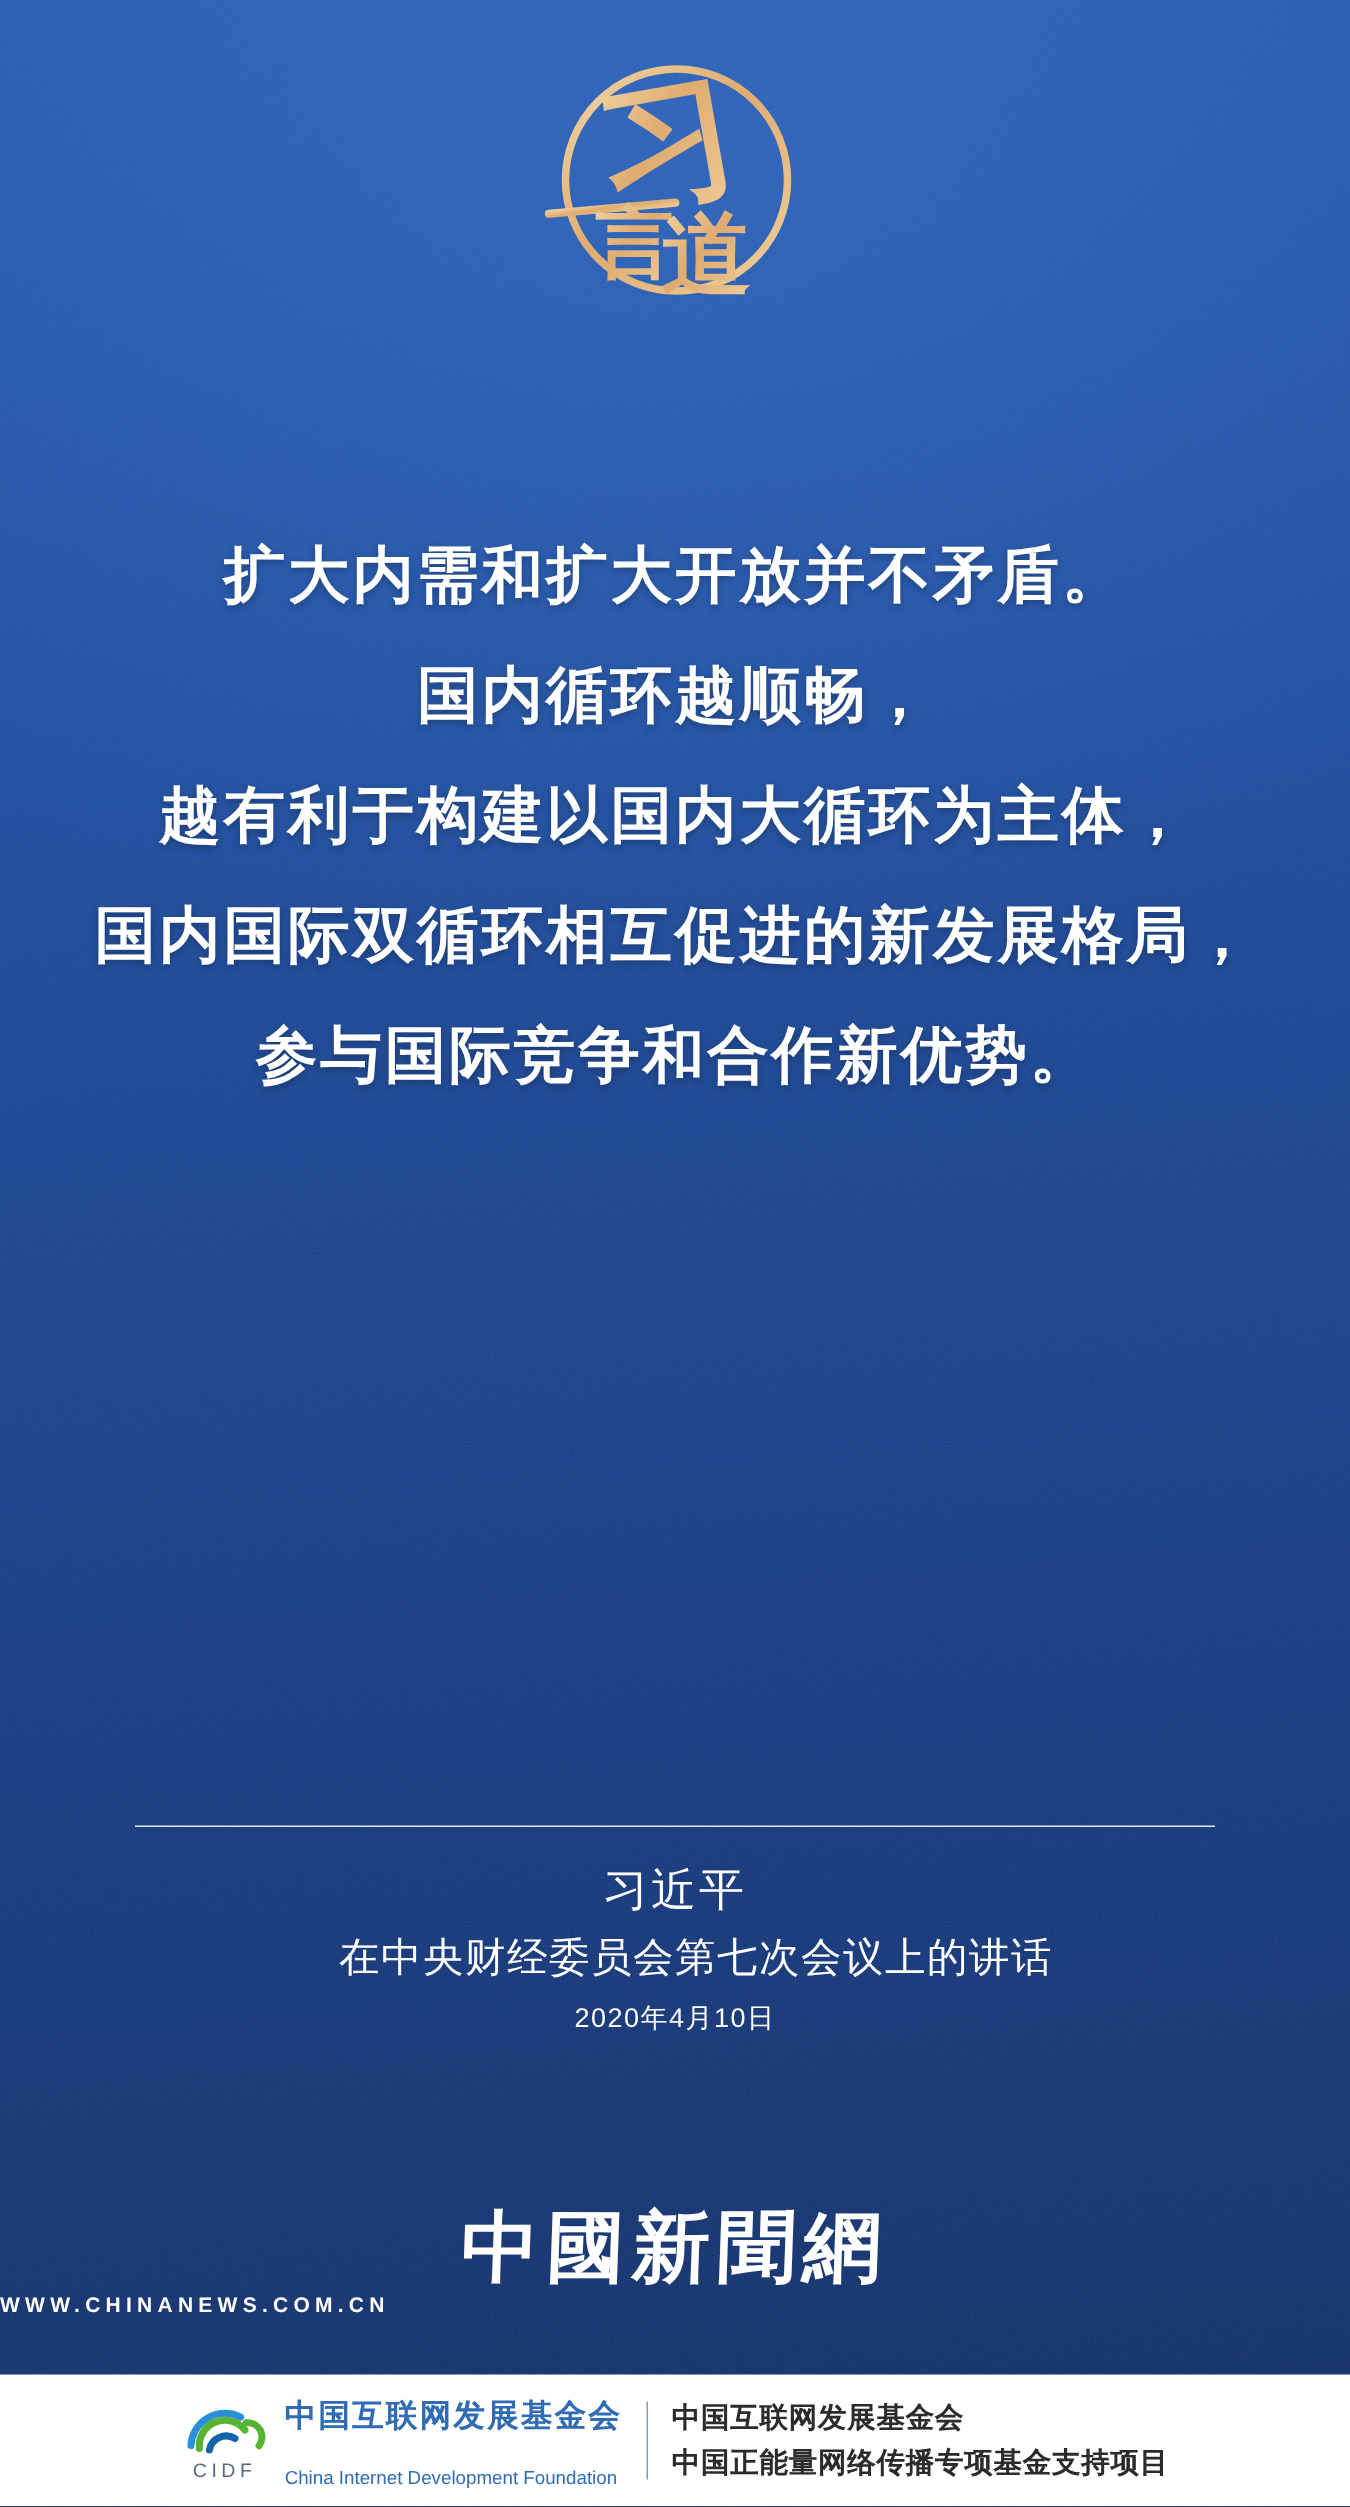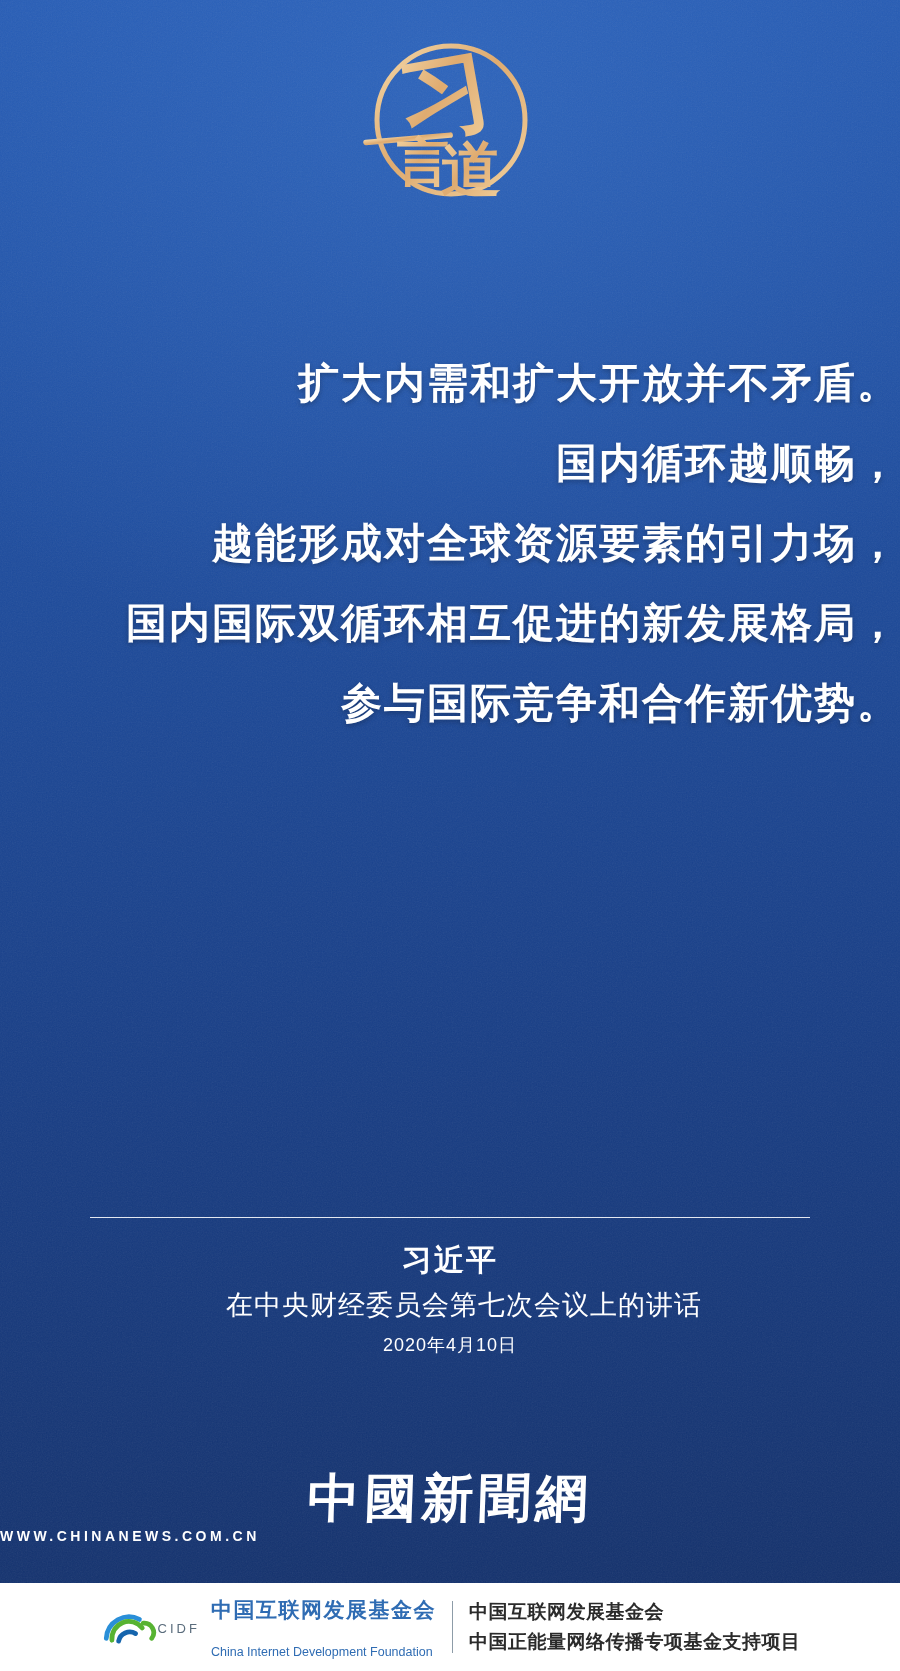--- a/index.html
+++ b/index.html
@@ -6,44 +6,44 @@
   .poster{
     position:relative;width:900px;height:1671px;overflow:hidden;
     font-family:"Liberation Sans","DejaVu Sans",sans-serif;
     background:
       radial-gradient(ellipse 130% 55% at 50% 6%, rgba(62,122,210,0.38), rgba(62,122,210,0) 62%),
       linear-gradient(176deg,#2459b2 0%,#1e4d9f 30%,#183e86 62%,#132f68 100%);
   }
   .noise{position:absolute;inset:0;pointer-events:none;}
   .logo-badge{position:absolute;top:28px;left:50%;transform:translateX(-50%);margin-left:3px;}
   .quote{
-    position:absolute;top:343px;left:0;right:0;text-align:right;
+    position:absolute;top:343px;left:0;right:0;text-align:center;
     color:#ffffff;font-weight:bold;font-size:41px;line-height:80px;letter-spacing:2px;
     text-shadow:0 2px 5px rgba(0,0,0,0.25);
   }
   .divider{position:absolute;top:1217px;left:90px;width:720px;height:1px;background:rgba(255,255,255,0.88);}
   .attr{position:absolute;left:0;right:0;text-align:center;color:#ffffff;}
-  .speaker{top:1240px;font-size:30px;font-weight:bold;letter-spacing:2px;}
+  .speaker{top:1240px;font-size:30px;font-weight:normal;letter-spacing:2px;}
   .source{top:1287px;font-size:27px;letter-spacing:1px;padding-left:28px;}
   .date{top:1333px;font-size:18px;letter-spacing:1px;}
   .cn-logo{
     position:absolute;top:1464px;left:0;right:0;text-align:center;color:#ffffff;
     font-family:"DejaVu Serif","Liberation Serif",serif;font-size:52px;font-weight:bold;
     letter-spacing:5px;transform:skewX(-2deg);
   }
   .cn-url{
     position:absolute;top:1528px;left:0;right:0;text-align:left;color:#ffffff;
     font-size:14px;font-weight:bold;letter-spacing:3.5px;
   }
   .footer{
     position:absolute;left:0;bottom:0;width:900px;height:88px;background:#ffffff;
     display:flex;align-items:center;justify-content:center;
   }
   .cidf{display:flex;align-items:center;}
-  .cidf-mark{display:flex;align-items:center;}
+  .cidf-mark{display:flex;flex-direction:column;align-items:center;}
   .cidf-acronym{color:#5a6c7c;font-size:13px;letter-spacing:3px;margin-top:2px;}
   .cidf-names{display:flex;flex-direction:column;margin-left:11px;}
   .cidf-cn{color:#2f6cb3;font-size:21px;font-weight:bold;letter-spacing:1.5px;}
   .cidf-en{color:#2f6cb3;font-size:12.5px;margin-top:21px;}
   .v-divider{width:1px;height:52px;background:#8d9ca8;margin:0 16px;}
   .support{display:flex;flex-direction:column;gap:4px;}
   .support-line{color:#2b2b2b;font-size:19px;font-weight:600;letter-spacing:0.5px;}
 </style>
 </head>
 <body>
@@ -71,21 +71,21 @@
       <text x="122" y="98" font-size="92" font-weight="bold" fill="url(#gold)" text-anchor="middle" transform="rotate(-10 122 66)" font-family="DejaVu Sans, sans-serif">习</text>
       <rect x="40" y="112" width="90" height="5.5" rx="2.7" fill="url(#gold)" transform="rotate(-5 40 112)"></rect>
       <text x="100" y="152" font-size="52" font-weight="bold" fill="url(#gold)" text-anchor="middle" font-family="DejaVu Sans, sans-serif">言</text>
       <text x="148" y="162" font-size="60" font-weight="bold" fill="url(#gold)" text-anchor="middle" font-family="DejaVu Sans, sans-serif">道</text>
     </svg>
   </div>
 
   <div class="quote">
     <div>扩大内需和扩大开放并不矛盾。</div>
     <div>国内循环越顺畅，</div>
-    <div>越能形成对全球资源要素的引力场，</div>
+    <div>越有利于构建以国内大循环为主体，</div>
     <div>国内国际双循环相互促进的新发展格局，</div>
     <div>参与国际竞争和合作新优势。</div>
   </div>
 
   <div class="divider"></div>
   <div class="attr speaker">习近平</div>
   <div class="attr source">在中央财经委员会第七次会议上的讲话</div>
   <div class="attr date">2020年4月10日</div>
 
   <div class="cn-logo">中國新聞網</div>

